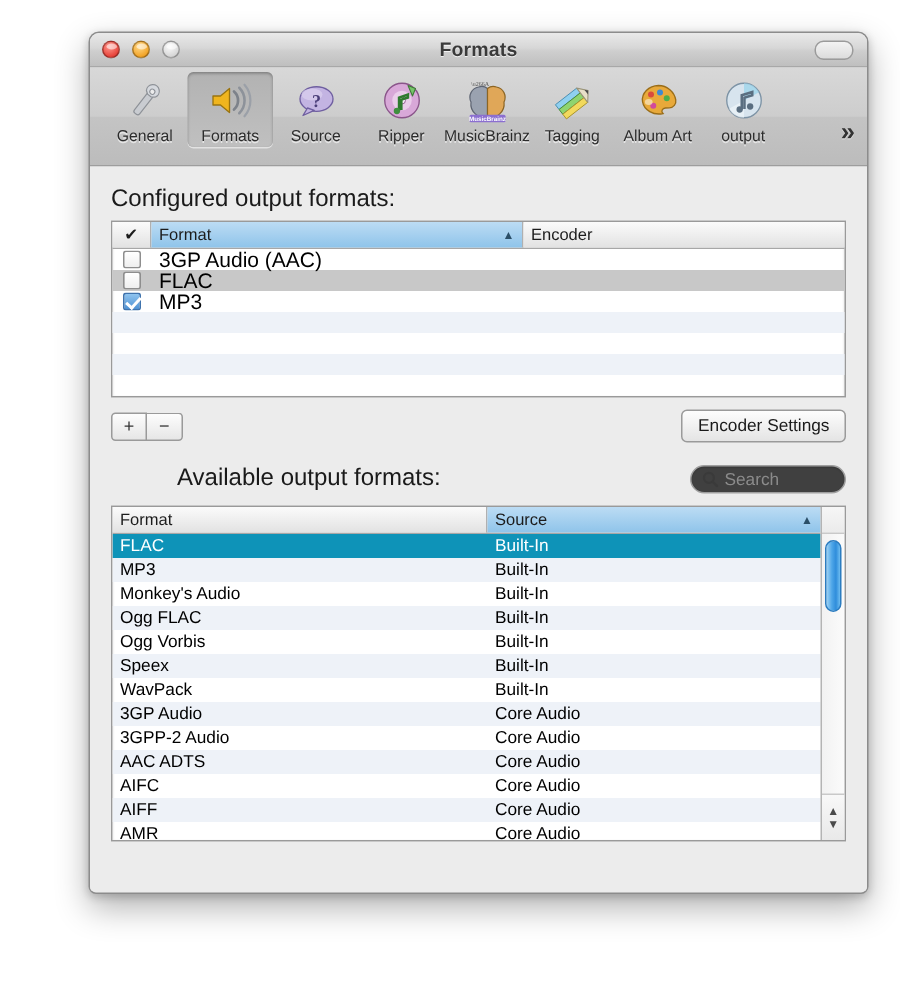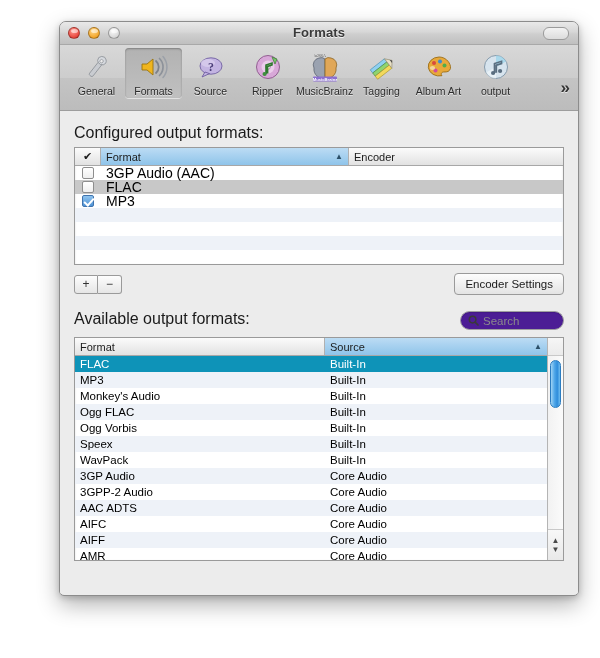--- a/index.html
+++ b/index.html
@@ -236,30 +236,31 @@
     background: linear-gradient(to bottom, #fdfdfd, #e4e4e4);
     font-size: 11.5px;
     color: #1a1a1a;
     display: flex; align-items: center;
     cursor: default;
   }
 
   
   .avail-head {
     display: flex;
-    align-items: flex-end;
+    align-items: flex-start;
     justify-content: space-between;
     padding-top: 15px;
+    margin-left: 44px;
   }
   .avail-head .section-label { padding-top: 0; }
   .search-field {
     width: 104px; height: 19px;
     border: 1px solid #9f9f9f;
     border-radius: 10px;
-    background: #4c1d95;
+    background: #404040;
     display: flex; align-items: center;
     padding: 0 7px;
     box-sizing: border-box;
     box-shadow: inset 0 1px 1px rgba(0,0,0,0.12);
     margin-bottom: 3px;
   }
   .search-field .magnifier { margin-right: 4px; display: flex; }
   .search-field .ph { font-size: 11.5px; color: #8b8b8b; }
 
   .avail-frame {

